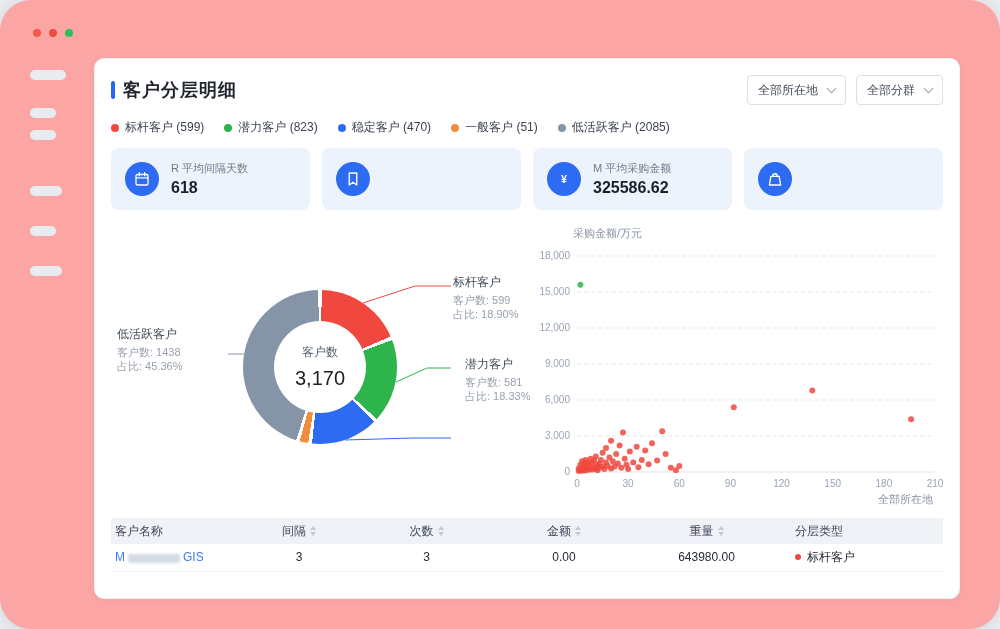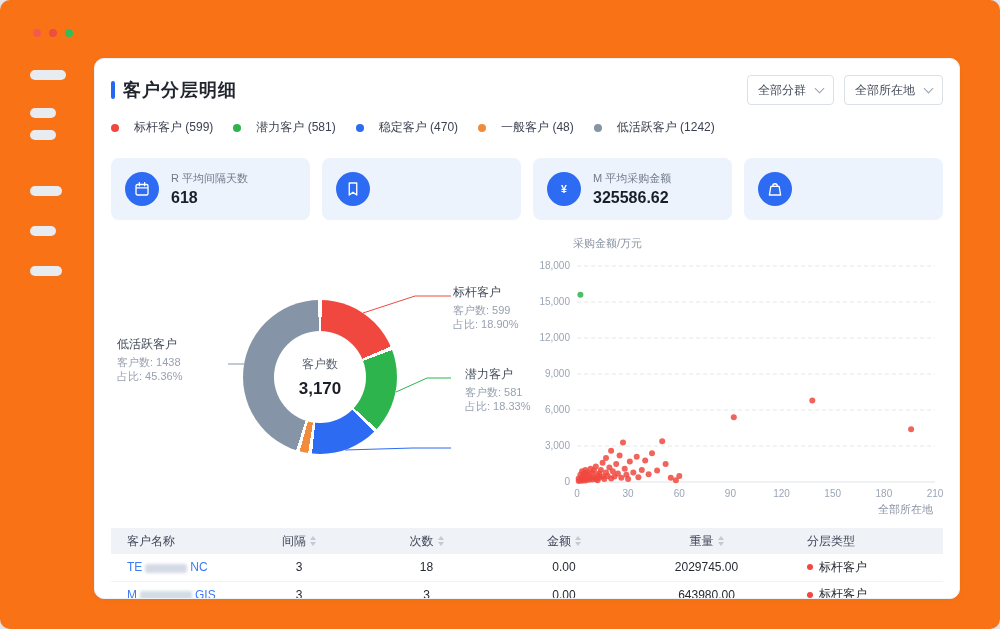--- a/index.html
+++ b/index.html
@@ -1,66 +1,66 @@
 <!DOCTYPE html>
 <html><head>
 <meta charset="utf-8">
 <style>
   *{box-sizing:border-box;margin:0;padding:0}
   html,body{width:1000px;height:629px}
   body{background:#e9ebef;font-family:"Liberation Sans","DejaVu Sans",sans-serif;position:relative;overflow:hidden}
-  .window{position:absolute;inset:0;background:#f97316;border-radius:10px;box-shadow:0 2px 14px rgba(20,30,50,.10);overflow:hidden}
+  .window{position:absolute;inset:0;background:#fca5a5;border-radius:31px;box-shadow:0 2px 14px rgba(20,30,50,.10);overflow:hidden}
   .traffic{position:absolute;top:29px;left:33px;display:flex;gap:8px}
   .traffic i{width:8px;height:8px;border-radius:50%;display:block}
   .skel{position:absolute;height:10px;border-radius:5px;background:#e8ecf1;left:30px}
 
   .panel{position:absolute;left:94px;top:58px;width:866px;height:541px;background:#fff;border:1px solid #eff1f5;border-radius:10px;box-shadow:0 1px 6px rgba(30,40,70,.04);overflow:hidden}
   .panel-header{display:flex;justify-content:space-between;align-items:center;padding:16px 16px 0}
   .title-wrap{display:flex;align-items:center;gap:8px}
   .accent{width:4px;height:18px;background:#2468f2;border-radius:2px}
   h1{font-size:18px;font-weight:700;color:#21262e;letter-spacing:1px}
   .filters{display:flex;gap:10px}
   .select{height:30px;padding:0 10px;border:1px solid #dbdfe6;border-radius:4px;display:inline-flex;align-items:center;gap:10px;font-size:12px;color:#424a57;background:#fff;cursor:pointer}
   .caret{width:7px;height:7px;border-right:1.5px solid #9aa3b2;border-bottom:1.5px solid #9aa3b2;transform:rotate(45deg);margin-top:-4px}
 
   .legend{display:flex;gap:20px;padding:0 16px;margin-top:14px;align-items:center}
-  .legend-item{display:flex;align-items:center;gap:15px;cursor:pointer}
+  .legend-item{display:flex;align-items:center;gap:6px;cursor:pointer}
   .dot{width:8px;height:8px;border-radius:50%;background:#ccc;display:inline-block}
   .dot.sm{width:6px;height:6px}
   .legend-label{font-size:12px;color:#3c4250}
 
-  .kpi-row{display:flex;gap:12px;padding:0 16px;margin-top:22px}
+  .kpi-row{display:flex;gap:12px;padding:0 16px;margin-top:12px}
   .kpi-card{flex:1;height:62px;background:#edf3fd;border-radius:8px;display:flex;align-items:center;gap:12px;padding:0 14px}
   .kpi-icon{width:34px;height:34px;border-radius:50%;background:#2e6bf3;display:flex;align-items:center;justify-content:center;flex:none}
   .kpi-icon svg{width:18px;height:18px}
   .kpi-label{font-size:11px;color:#717a8a}
   .kpi-value{font-size:16px;font-weight:700;color:#1b1f27;margin-top:3px}
 
   .charts{position:relative;height:288px;margin-top:14px}
   .donut-area{position:absolute;left:0;top:14px;width:445px;height:270px}
   .leader-lines{position:absolute;inset:0}
   .leader-lines polyline{fill:none;stroke-width:1}
   .donut{position:absolute;left:148px;top:52px;width:154px;height:154px;border-radius:50%;background:#eee}
   .donut-hole{position:absolute;inset:31px;border-radius:50%;background:#fff;display:flex;flex-direction:column;align-items:center;justify-content:center;gap:6px}
   .donut-center-label{font-size:12px;color:#5a6372}
-  .donut-center-value{font-size:17px;font-weight:700;color:#1c1f26}
+  .donut-center-value{font-size:20px;font-weight:400;color:#1c1f26}
   .callout{position:absolute}
   .c-title{font-size:12px;color:#434b59;margin-bottom:3px}
   .c-line{font-size:11px;color:#98a1b0;line-height:1.25}
 
   .scatter-area{position:absolute;left:452px;top:0;width:412px;height:288px}
   .axis-title-y{font-size:11px;color:#8a94a5;margin-left:26px;padding-top:2px}
   #scatter{position:absolute;left:0;top:18px;width:408px;height:262px;overflow:visible}
   #scatter text{font-size:10px;fill:#9aa5b5}
   .axis-title-x{position:absolute;right:26px;top:268px;font-size:11px;color:#8a94a5}
 
   .data-table{width:832px;margin:6px 16px 0;border-collapse:collapse;table-layout:fixed}
   .data-table th{background:#eff2f6;height:26px;font-size:12px;font-weight:500;color:#40475a}
   .data-table td{height:27px;font-size:12px;color:#262b33;border-bottom:1px solid #f0f2f6;background:#fff}
-  .cell-left{text-align:left;padding-left:16px}
+  .cell-left{text-align:left;padding-left:4px}
   .cell-num{text-align:center;padding-right:24px}
   .sorter{display:inline-flex;flex-direction:column;align-items:center;margin-left:4px;vertical-align:middle}
   .sorter i{width:0;height:0;border-left:3.5px solid transparent;border-right:3.5px solid transparent;display:block}
   .sorter .up{border-bottom:4px solid #c3cad6;margin-bottom:2px}
   .sorter .dn{border-top:4px solid #c3cad6}
   .name-link{color:#3b7cf5;text-decoration:none;cursor:pointer}
   .redact{display:inline-block;width:42px;height:9px;margin:0 3px;border-radius:2px;background:#c9d2de;filter:blur(1.5px);vertical-align:middle;opacity:.8}
   .redact.w2{width:52px}
   .type-cell span{vertical-align:middle}
   .type-cell .dot{margin-right:6px}
@@ -85,50 +85,50 @@
 
   <div class="panel">
 
     <div class="panel-header">
       <div class="title-wrap">
         <span class="accent"></span>
         <h1>客户分层明细</h1>
       </div>
       <div class="filters">
         <div class="select">
+          <span>全部所在地</span>
+          <span class="caret"></span>
+        </div>
+        <div class="select">
           <span>全部分群</span>
           <span class="caret"></span>
         </div>
-        <div class="select">
-          <span>全部所在地</span>
-          <span class="caret"></span>
-        </div>
       </div>
     </div>
 
     <div class="legend">
       <div class="legend-item">
         <span class="dot" style="background: rgb(240, 72, 62);"></span>
         <span class="legend-label">标杆客户 (599)</span>
       </div>
       <div class="legend-item">
         <span class="dot" style="background: rgb(45, 180, 77);"></span>
-        <span class="legend-label">潜力客户 (581)</span>
+        <span class="legend-label">潜力客户 (823)</span>
       </div>
       <div class="legend-item">
         <span class="dot" style="background: rgb(45, 107, 242);"></span>
         <span class="legend-label">稳定客户 (470)</span>
       </div>
       <div class="legend-item">
         <span class="dot" style="background: rgb(240, 140, 60);"></span>
-        <span class="legend-label">一般客户 (48)</span>
+        <span class="legend-label">一般客户 (51)</span>
       </div>
       <div class="legend-item">
         <span class="dot" style="background: rgb(133, 148, 166);"></span>
-        <span class="legend-label">低活跃客户 (1242)</span>
+        <span class="legend-label">低活跃客户 (2085)</span>
       </div>
     </div>
 
     <div class="kpi-row">
       <div class="kpi-card">
         <span class="kpi-icon">
           <svg viewBox="0 0 24 24">
               <rect x="4" y="6" width="16" height="14" rx="2" fill="none" stroke="#fff" stroke-width="1.8"></rect>
               <path d="M4 10.5h16" stroke="#fff" stroke-width="1.6"></path>
               <path d="M8.5 3.5v4M15.5 3.5v4" stroke="#fff" stroke-width="1.8" stroke-linecap="round"></path>
@@ -335,32 +335,20 @@
               </span>
           </th>
           <th class="cell-left">
             <span>分层类型</span>
           </th>
         </tr>
       </thead>
       <tbody>
         <tr>
           <td class="cell-left">
-            <a class="name-link"><span>TE</span><span class="redact"></span><span>NC</span></a>
-          </td>
-          <td class="cell-num">3</td>
-          <td class="cell-num">18</td>
-          <td class="cell-num">0.00</td>
-          <td class="cell-num">2029745.00</td>
-          <td class="cell-left type-cell">
-            <span class="dot sm" style="background: rgb(240, 72, 62);"></span><span>标杆客户</span>
-          </td>
-        </tr>
-        <tr>
-          <td class="cell-left">
             <a class="name-link"><span>M</span><span class="redact w2"></span><span>GIS</span></a>
           </td>
           <td class="cell-num">3</td>
           <td class="cell-num">3</td>
           <td class="cell-num">0.00</td>
           <td class="cell-num">643980.00</td>
           <td class="cell-left type-cell">
             <span class="dot sm" style="background: rgb(240, 72, 62);"></span><span>标杆客户</span>
           </td>
         </tr>

